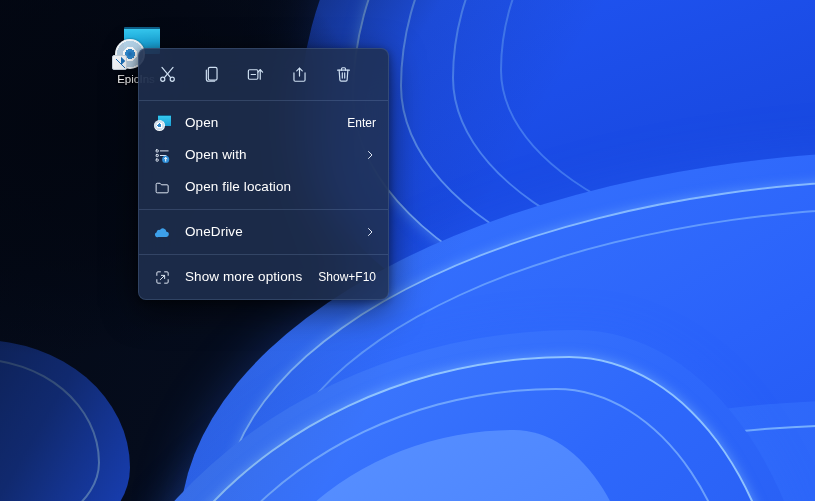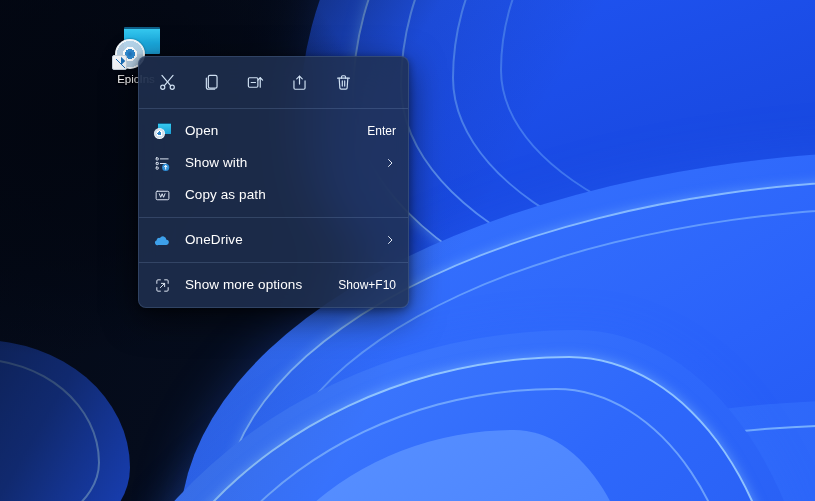--- a/index.html
+++ b/index.html
@@ -240,22 +240,22 @@
     line-height: 13px;
     text-shadow: 0 1px 2px rgba(0,0,0,0.85), 0 0 3px rgba(0,0,0,0.7);
     white-space: nowrap;
     overflow: hidden;
   }
 
   
   #context-menu {
     position: absolute;
     left: 138px;
-    top: 56px;
-    width: 271px;
+    top: 48px;
+    width: 251px;
     border-radius: 8px;
     background: rgba(32,48,80,0.86);
     backdrop-filter: blur(24px);
     -webkit-backdrop-filter: blur(24px);
     border: 1px solid rgba(125,155,200,0.22);
     box-shadow: 0 10px 34px rgba(0,0,0,0.55), 0 2px 8px rgba(0,0,0,0.4);
     overflow: hidden;
     color: #ffffff;
     user-select: none;
   }
@@ -455,39 +455,38 @@
           <svg width="17" height="17" viewBox="0 0 24 24" fill="none" stroke="#dfe8f4" stroke-width="1.4" stroke-linecap="round">
             <rect x="3" y="4" width="3" height="3" rx="0.6"></rect>
             <rect x="3" y="10.5" width="3" height="3" rx="0.6"></rect>
             <rect x="3" y="17" width="3" height="3" rx="0.6"></rect>
             <line x1="9" y1="5.5" x2="20" y2="5.5"></line>
             <line x1="9" y1="12" x2="17" y2="12"></line>
             <circle cx="16.5" cy="17.5" r="5" fill="#2f8fd8" stroke="none"></circle>
             <path d="M16.5 20v-5M14.6 16.8l1.9-1.9 1.9 1.9" stroke="#ffffff" stroke-width="1.4"></path>
           </svg>
         </span>
-        <span class="mi-label">Show with</span>
+        <span class="mi-label">Open with</span>
         <span class="mi-chevron">
           <svg width="12" height="12" viewBox="0 0 24 24" fill="none" stroke="#dfe6f1" stroke-width="2" stroke-linecap="round" stroke-linejoin="round">
             <polyline points="9,5 16,12 9,19"></polyline>
           </svg>
         </span>
       </div>
 
-
-
       <div class="menu-item">
         <span class="mi-icon">
-          <svg width="17" height="17" viewBox="0 0 24 24" fill="none" stroke="#dfe8f4" stroke-width="1.4" stroke-linecap="round" stroke-linejoin="round">
-            <rect x="3" y="6" width="18" height="12" rx="1.6"></rect>
-            <path d="M7.5 9.5l2 5 2-5 2 5 2-5"></path>
-          </svg>
-        </span>
-        <span class="mi-label">Copy as path</span>
-      </div>
+          <svg width="17" height="17" viewBox="0 0 24 24" fill="none" stroke="#dfe8f4" stroke-width="1.4" stroke-linejoin="round">
+            <path d="M3 7.5a1.5 1.5 0 0 1 1.5-1.5h4l2 2.2h8A1.5 1.5 0 0 1 20 9.7v8.3a1.5 1.5 0 0 1-1.5 1.5h-14A1.5 1.5 0 0 1 3 18z"></path>
+          </svg>
+        </span>
+        <span class="mi-label">Open file location</span>
+      </div>
+
+
 
     </div>
 
     <div class="menu-sep"></div>
 
     <div class="group-pad-top group-pad-bot">
       <div class="menu-item">
         <span class="mi-icon">
           <svg width="18" height="18" viewBox="0 0 24 24" fill="#3da0ea">
             <path d="M7.2 18.5h10.3a3.4 3.4 0 0 0 .4-6.8 4.8 4.8 0 0 0-8.7-2.5 3.9 3.9 0 0 0-4.6 3.4 3.1 3.1 0 0 0 2.6 5.9z"></path>

